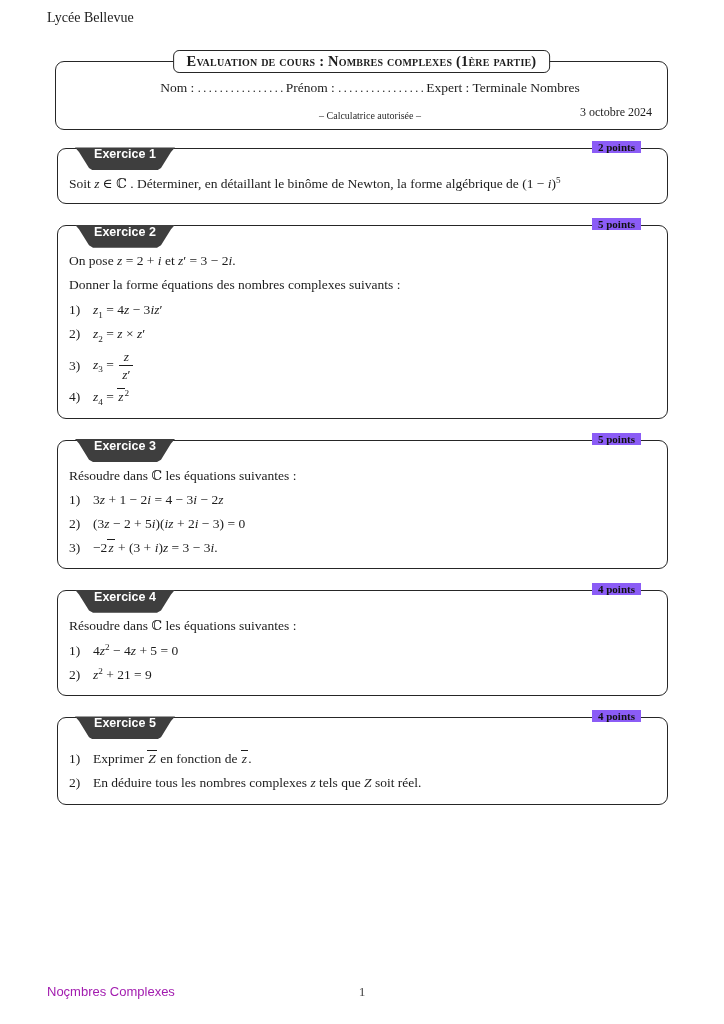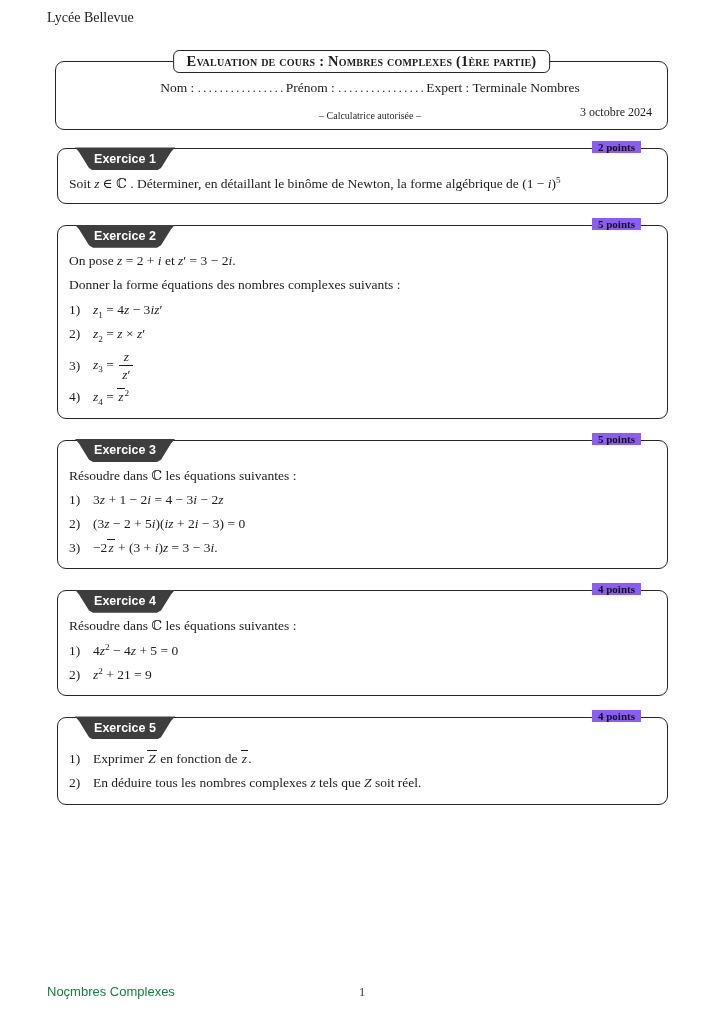--- a/index.html
+++ b/index.html
@@ -27,21 +27,21 @@
   .calc-note{font-size:10px;color:#2a2a2a;text-align:center;}
   .exam-date{position:absolute;right:2px;top:0;font-size:12px;}
 
   
   .content{position:absolute;left:57px;right:56px;top:148px;}
   .exercise{position:relative;border:1.6px solid #262626;border-radius:9px;background:#fff;margin-bottom:21px;}
   .tab{
     position:absolute;top:-1.6px;left:17px;width:100px;height:23px;
     background:#3e3e3e;color:#ffffff;
     font-family:"Liberation Sans","DejaVu Sans",sans-serif;font-weight:bold;font-size:12.5px;
-    display:flex;align-items:center;justify-content:center;
+    display:flex;align-items:flex-start;justify-content:center;
     clip-path:polygon(0% 0%,100% 0%,96% 20%,86% 90%,82% 100%,18% 100%,14% 90%,4% 20%);
   }
   .points{
     position:absolute;top:-8px;right:26px;background:#8b5cf6;padding:0 6px;
     font-family:Liberation Serif, serif;font-weight:bold;font-size:11px;color:#111;
     white-space:nowrap;
   }
   .ex-body{padding:26px 12px 10px 11px;font-size:13.5px;line-height:1.35;}
   .intro{margin:0 0 6px 0;}
   .intro:last-child{margin-bottom:0;}
@@ -55,21 +55,21 @@
   sup,sub{font-size:68%;line-height:0;}
   .ov{display:inline-block;border-top:1.2px solid #1c1c1c;line-height:1.05;padding:1px 1px 0 1px;}
   .frac{display:inline-block;vertical-align:middle;text-align:center;margin:0 2px;line-height:1.12;}
   .frac .num{display:block;border-bottom:1.1px solid #1c1c1c;padding:0 3px 1px 3px;}
   .frac .den{display:block;padding:1px 3px 0 3px;}
 
   
   .footer{position:absolute;left:0;right:0;top:984px;height:20px;}
   .footer-left{
     position:absolute;left:47px;top:0;
-    font-family:"Liberation Sans","DejaVu Sans",sans-serif;font-size:13px;color:#15803d;
+    font-family:"Liberation Sans","DejaVu Sans",sans-serif;font-size:13px;color:#a21caf;
   }
   .footer-page{
     position:absolute;left:0;right:0;top:0;text-align:center;
     font-size:13.5px;color:#4a4a4a;
   }
 </style>
 </head>
 <body>
 
 <div class="page">

